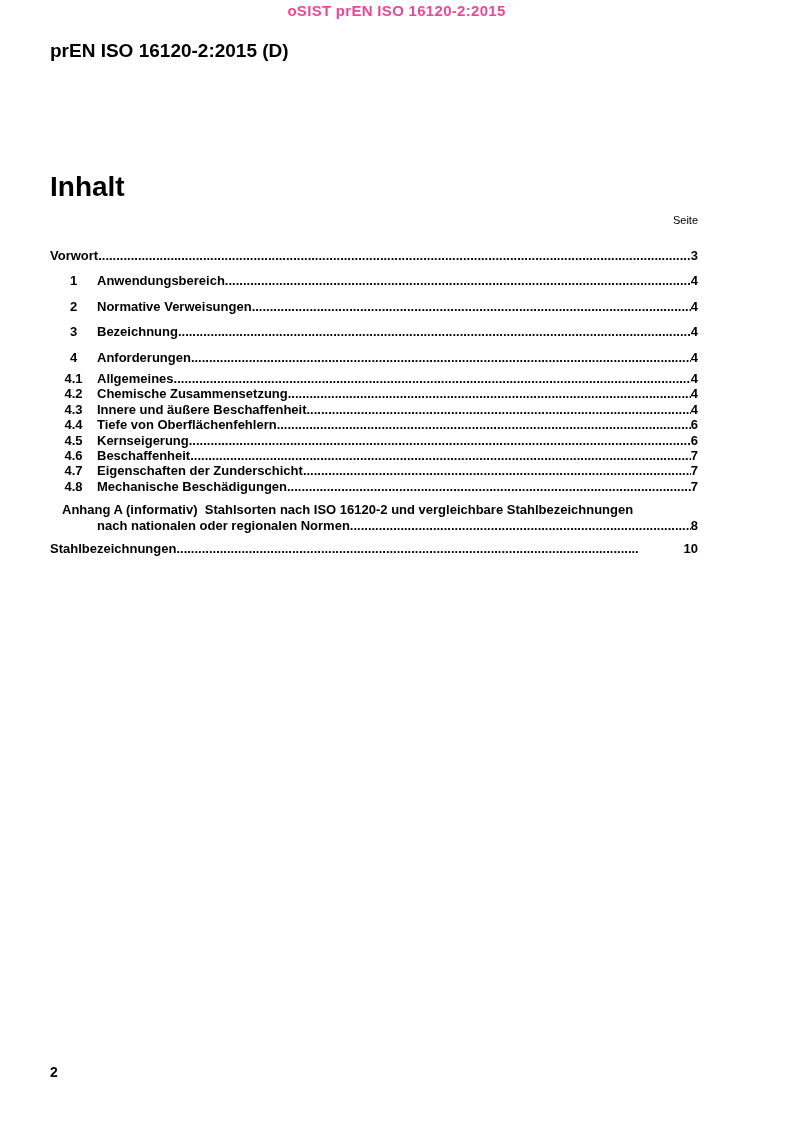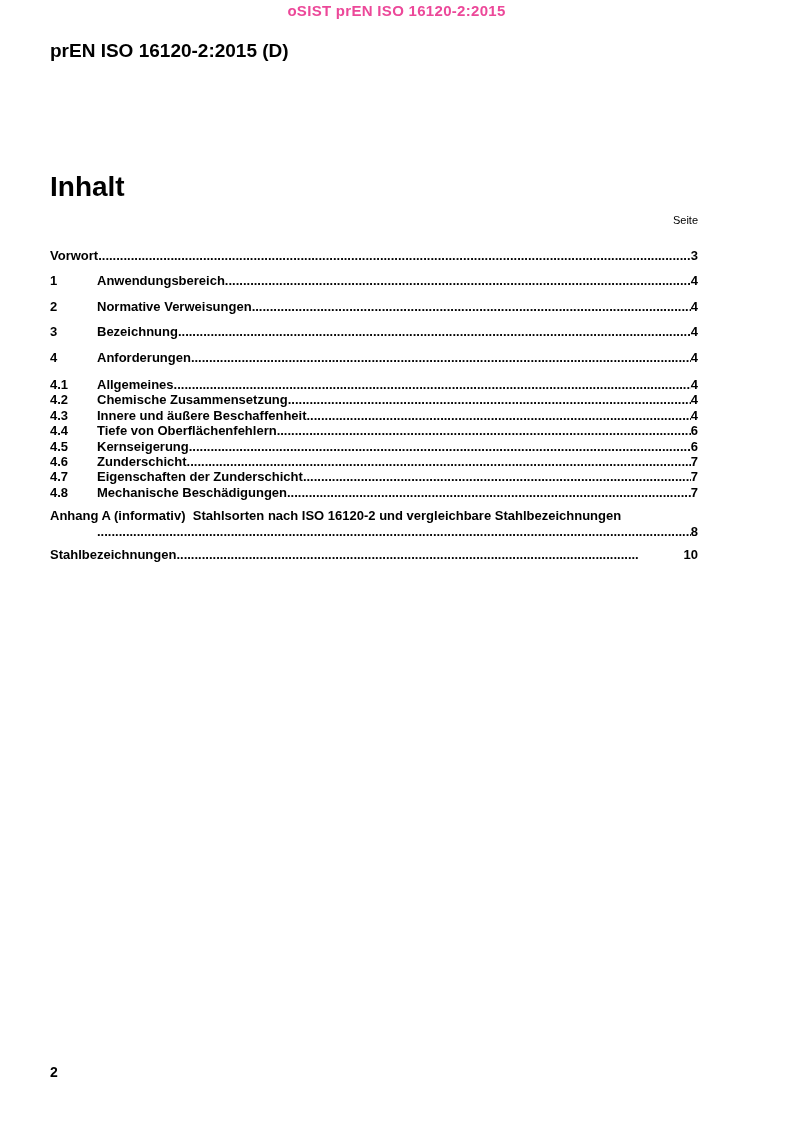--- a/index.html
+++ b/index.html
@@ -46,20 +46,21 @@
     top: 214px;
     right: 95px;
     font-size: 11px;
     font-weight: normal;
   }
   .toc {
     position: absolute;
     top: 248px;
     left: 50px;
     width: 648px;
+    text-align: center;
   }
   .row {
     display: flex;
     align-items: baseline;
     font-size: 13px;
     font-weight: bold;
     line-height: 15.4px;
     white-space: nowrap;
   }
   .row .num {
@@ -72,23 +73,23 @@
   .row .dots {
     flex: 1 1 0;
     min-width: 0;
     overflow: hidden;
     white-space: nowrap;
   }
   .row .pagenum {
     flex: 0 0 auto;
   }
   .mt10 { margin-top: 10px; }
-  .mt1  { margin-top: 12px; }
+  .mt1  { margin-top: 6px; }
   .mt8  { margin-top: 8px; }
-  .pre  { white-space: pre; }
+  .pre  { white-space: pre; margin-left: 12px; }
   .gap-before { padding-left: 5px; margin-left: 40px; }
   .footer-pagenum {
     position: absolute;
     top: 1064px;
     left: 50px;
     font-size: 14px;
     font-weight: bold;
   }
 </style>
 </head>
@@ -170,21 +171,21 @@
 
     <div class="row">
       <span class="num">4.5</span>
       <span class="title">Kernseigerung</span>
       <span class="dots">............................................................................................................................................................................................................................................................................................................</span>
       <span class="pagenum">6</span>
     </div>
 
     <div class="row">
       <span class="num">4.6</span>
-      <span class="title">Zunderschicht</span>
+      <span class="title">Beschaffenheit</span>
       <span class="dots">............................................................................................................................................................................................................................................................................................................</span>
       <span class="pagenum">7</span>
     </div>
 
     <div class="row">
       <span class="num">4.7</span>
       <span class="title">Eigenschaften der Zunderschicht</span>
       <span class="dots">............................................................................................................................................................................................................................................................................................................</span>
       <span class="pagenum">7</span>
     </div>
@@ -195,20 +196,21 @@
       <span class="dots">............................................................................................................................................................................................................................................................................................................</span>
       <span class="pagenum">7</span>
     </div>
 
     <div>
       <div class="row mt8">
         <span class="title pre">Anhang A (informativ)&nbsp; Stahlsorten nach ISO 16120-2 und vergleichbare Stahlbezeichnungen</span>
       </div>
       <div class="row">
         <span class="num"></span>
+        <span class="title">nach nationalen oder regionalen Normen</span>
         <span class="dots">............................................................................................................................................................................................................................................................................................................</span>
         <span class="pagenum">8</span>
       </div>
     </div>
 
     <div class="row mt8">
       <span class="title">Stahlbezeichnungen</span>
       <span class="dots">............................................................................................................................................................................................................................................................................................................</span>
       <span class="pagenum gap-before">10</span>
     </div>

